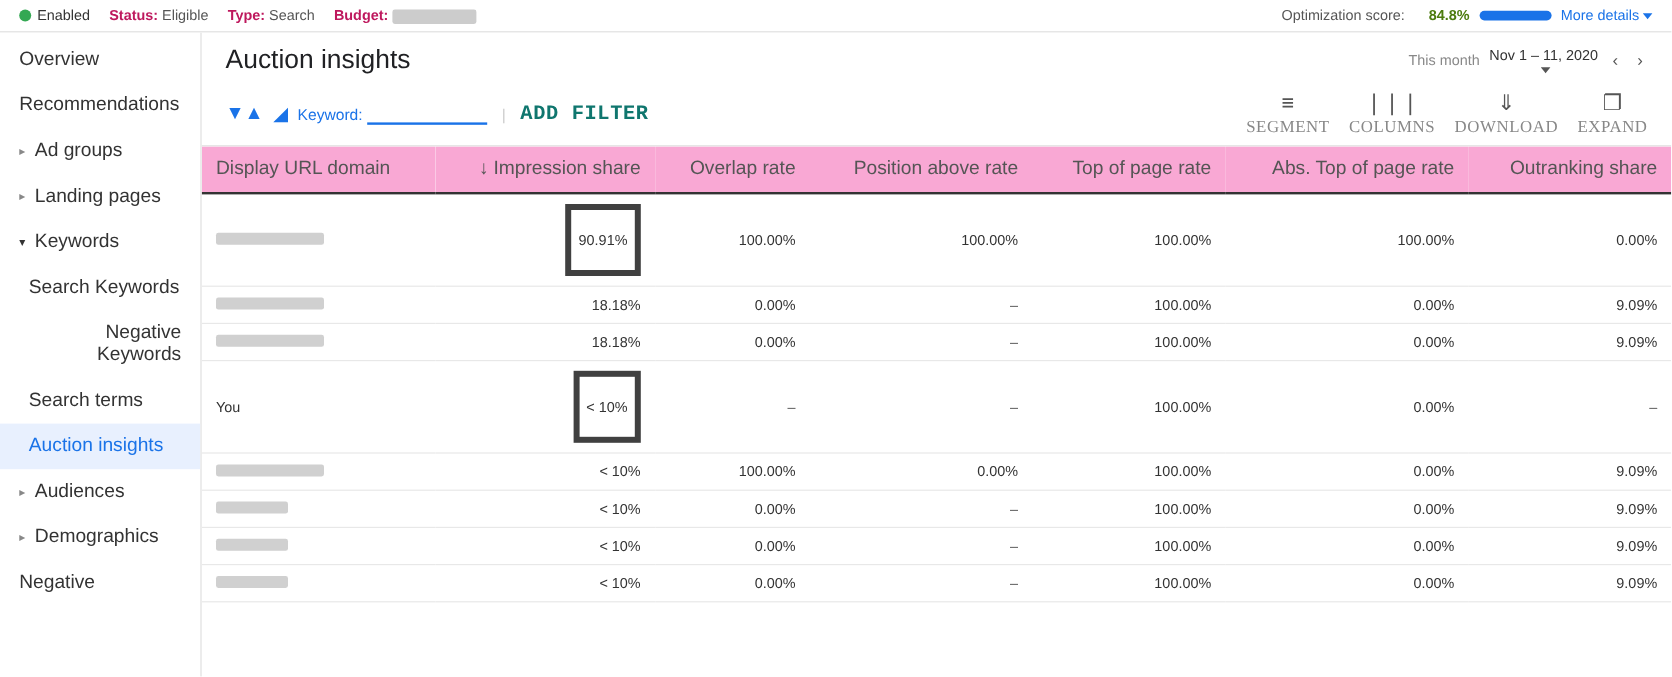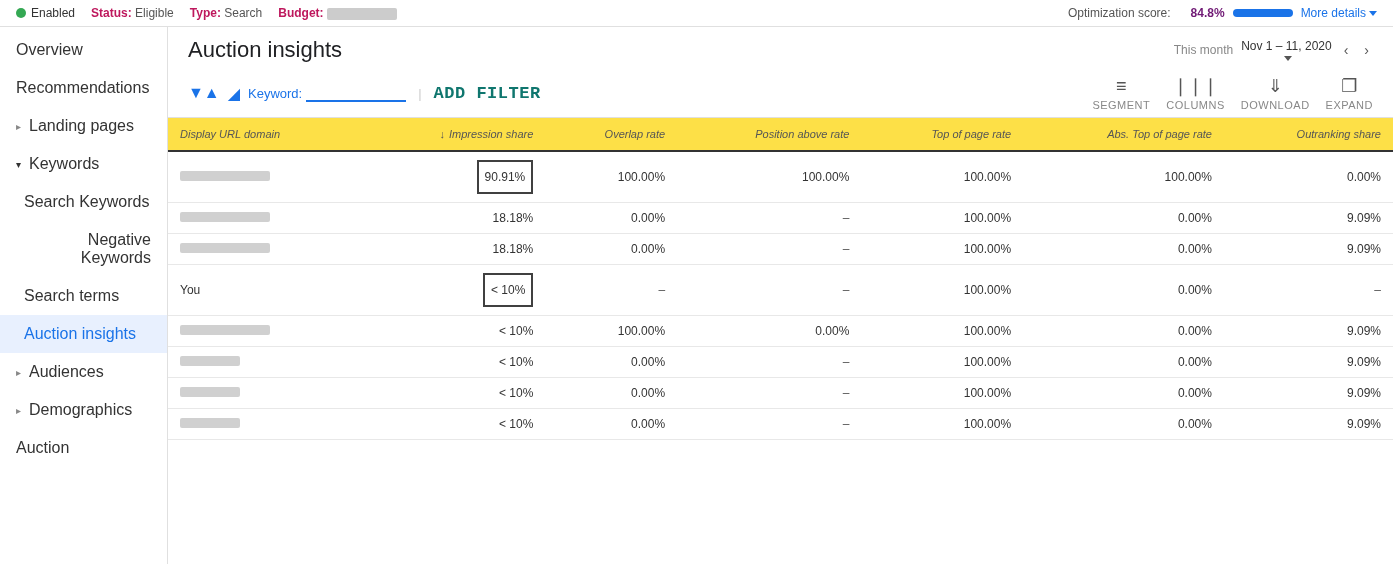--- a/index.html
+++ b/index.html
@@ -59,37 +59,37 @@
     }
     .filter-left { display: flex; align-items: center; gap: 8px; }
     .filter-icon { color: #1a73e8; font-size: 16px; }
     .filter-keyword { display: flex; align-items: center; gap: 4px; font-size: 13px; color: #333; }
     .filter-input { border: none; border-bottom: 2px solid #1a73e8; outline: none; font-size: 13px; width: 100px; color: #333; }
     .filter-divider { color: #ccc; margin: 0 4px; }
     .add-filter { color: #0f766e; font-size: 17px; font-weight: 600; letter-spacing: 0.5px; cursor: pointer; font-family: Liberation Mono, monospace; }
     .filter-right { display: flex; align-items: center; gap: 16px; }
     .toolbar-btn { display: flex; flex-direction: column; align-items: center; gap: 2px; cursor: pointer; color: #555; }
     .toolbar-icon { font-size: 18px; color: #555; }
-    .toolbar-label { font-size: 11px; color: #888; letter-spacing: 0.5px; text-transform: uppercase; }
+    .toolbar-label { font-size: 14px; color: #888; letter-spacing: 0.5px; text-transform: uppercase; font-family: Liberation Serif, serif; }
 
     
     .table-wrapper { flex: 1; overflow: auto; }
     table { width: 100%; border-collapse: collapse; font-size: 12px; }
     thead th {
       padding: 10px 12px; text-align: right; font-weight: 500; color: #555;
-      border-bottom: 2px solid #333; font-size: 11px; white-space: nowrap;
-      position: sticky; top: 0; background: #fde047; z-index: 1; font-style: italic;
+      border-bottom: 2px solid #333; font-size: 16px; white-space: nowrap;
+      position: sticky; top: 0; background: #f9a8d4; z-index: 1;
     }
     thead th:first-child { text-align: left; }
     tbody tr { border-bottom: 1px solid #e8e8e8; }
     tbody td { padding: 8px 12px; text-align: right; color: #333; vertical-align: middle; }
     tbody td:first-child { text-align: left; }
     .blurred { display: inline-block; width: 90px; height: 10px; background: #d0d0d0; border-radius: 2px; }
     .blurred-sm { display: inline-block; width: 60px; height: 10px; background: #d0d0d0; border-radius: 2px; }
-    .highlight-box { border: 2px solid #404040; padding: 8px 6px; display: inline-block; }
+    .highlight-box { border: 5px solid #404040; padding: 18px 6px; display: inline-block; }
     .dash { color: #555; }
   </style>
 </head>
 <body>
 
 <div class="status-bar">
   <div class="status-enabled">
     <span class="green-dot"></span>
     <span>Enabled</span>
   </div>
@@ -100,39 +100,42 @@
   <span>
     <b>Type:</b>
     <span>Search</span>
   </span>
   <span>
     <b>Budget:</b>
     <span class="budget-blur"></span>
   </span>
   <div class="opt-score">
     <span>Optimization score:</span>
-    <span style="font-weight:600;color:#701a75;padding-left:12px;">84.8%</span>
+    <span style="font-weight:600;color:#4d7c0f;padding-left:12px;">84.8%</span>
     <div class="score-bar"></div>
     <div class="more-details">
       <span>More details</span>
       <span class="chevron-down"></span>
     </div>
   </div>
 </div>
 
 <div class="main-layout">
 
   <nav class="sidebar">
     <div class="sidebar-item">
       <span>Overview</span>
     </div>
     <div class="sidebar-item">
       <span>Recommendations</span>
     </div>
     <div class="sidebar-item has-arrow">
+      <span>Ad groups</span>
+    </div>
+    <div class="sidebar-item has-arrow">
       <span>Landing pages</span>
     </div>
     <div class="sidebar-item expanded">
       <span>Keywords</span>
     </div>
     <div class="sidebar-item sidebar-sub">
       <span>Search Keywords</span>
     </div>
     <div class="sidebar-item sidebar-sub">
       <span>Negative Keywords</span>
@@ -143,21 +146,21 @@
     <div class="sidebar-item sidebar-sub active">
       <span>Auction insights</span>
     </div>
     <div class="sidebar-item has-arrow">
       <span>Audiences</span>
     </div>
     <div class="sidebar-item has-arrow">
       <span>Demographics</span>
     </div>
     <div class="sidebar-item">
-      <span>Auction</span>
+      <span>Negative</span>
     </div>
   </nav>
 
   <div class="content">
 
     <div class="page-header">
       <h1 class="page-title">Auction insights</h1>
       <div class="date-nav">
         <span class="date-label">This month</span>
         <div class="date-dropdown">

